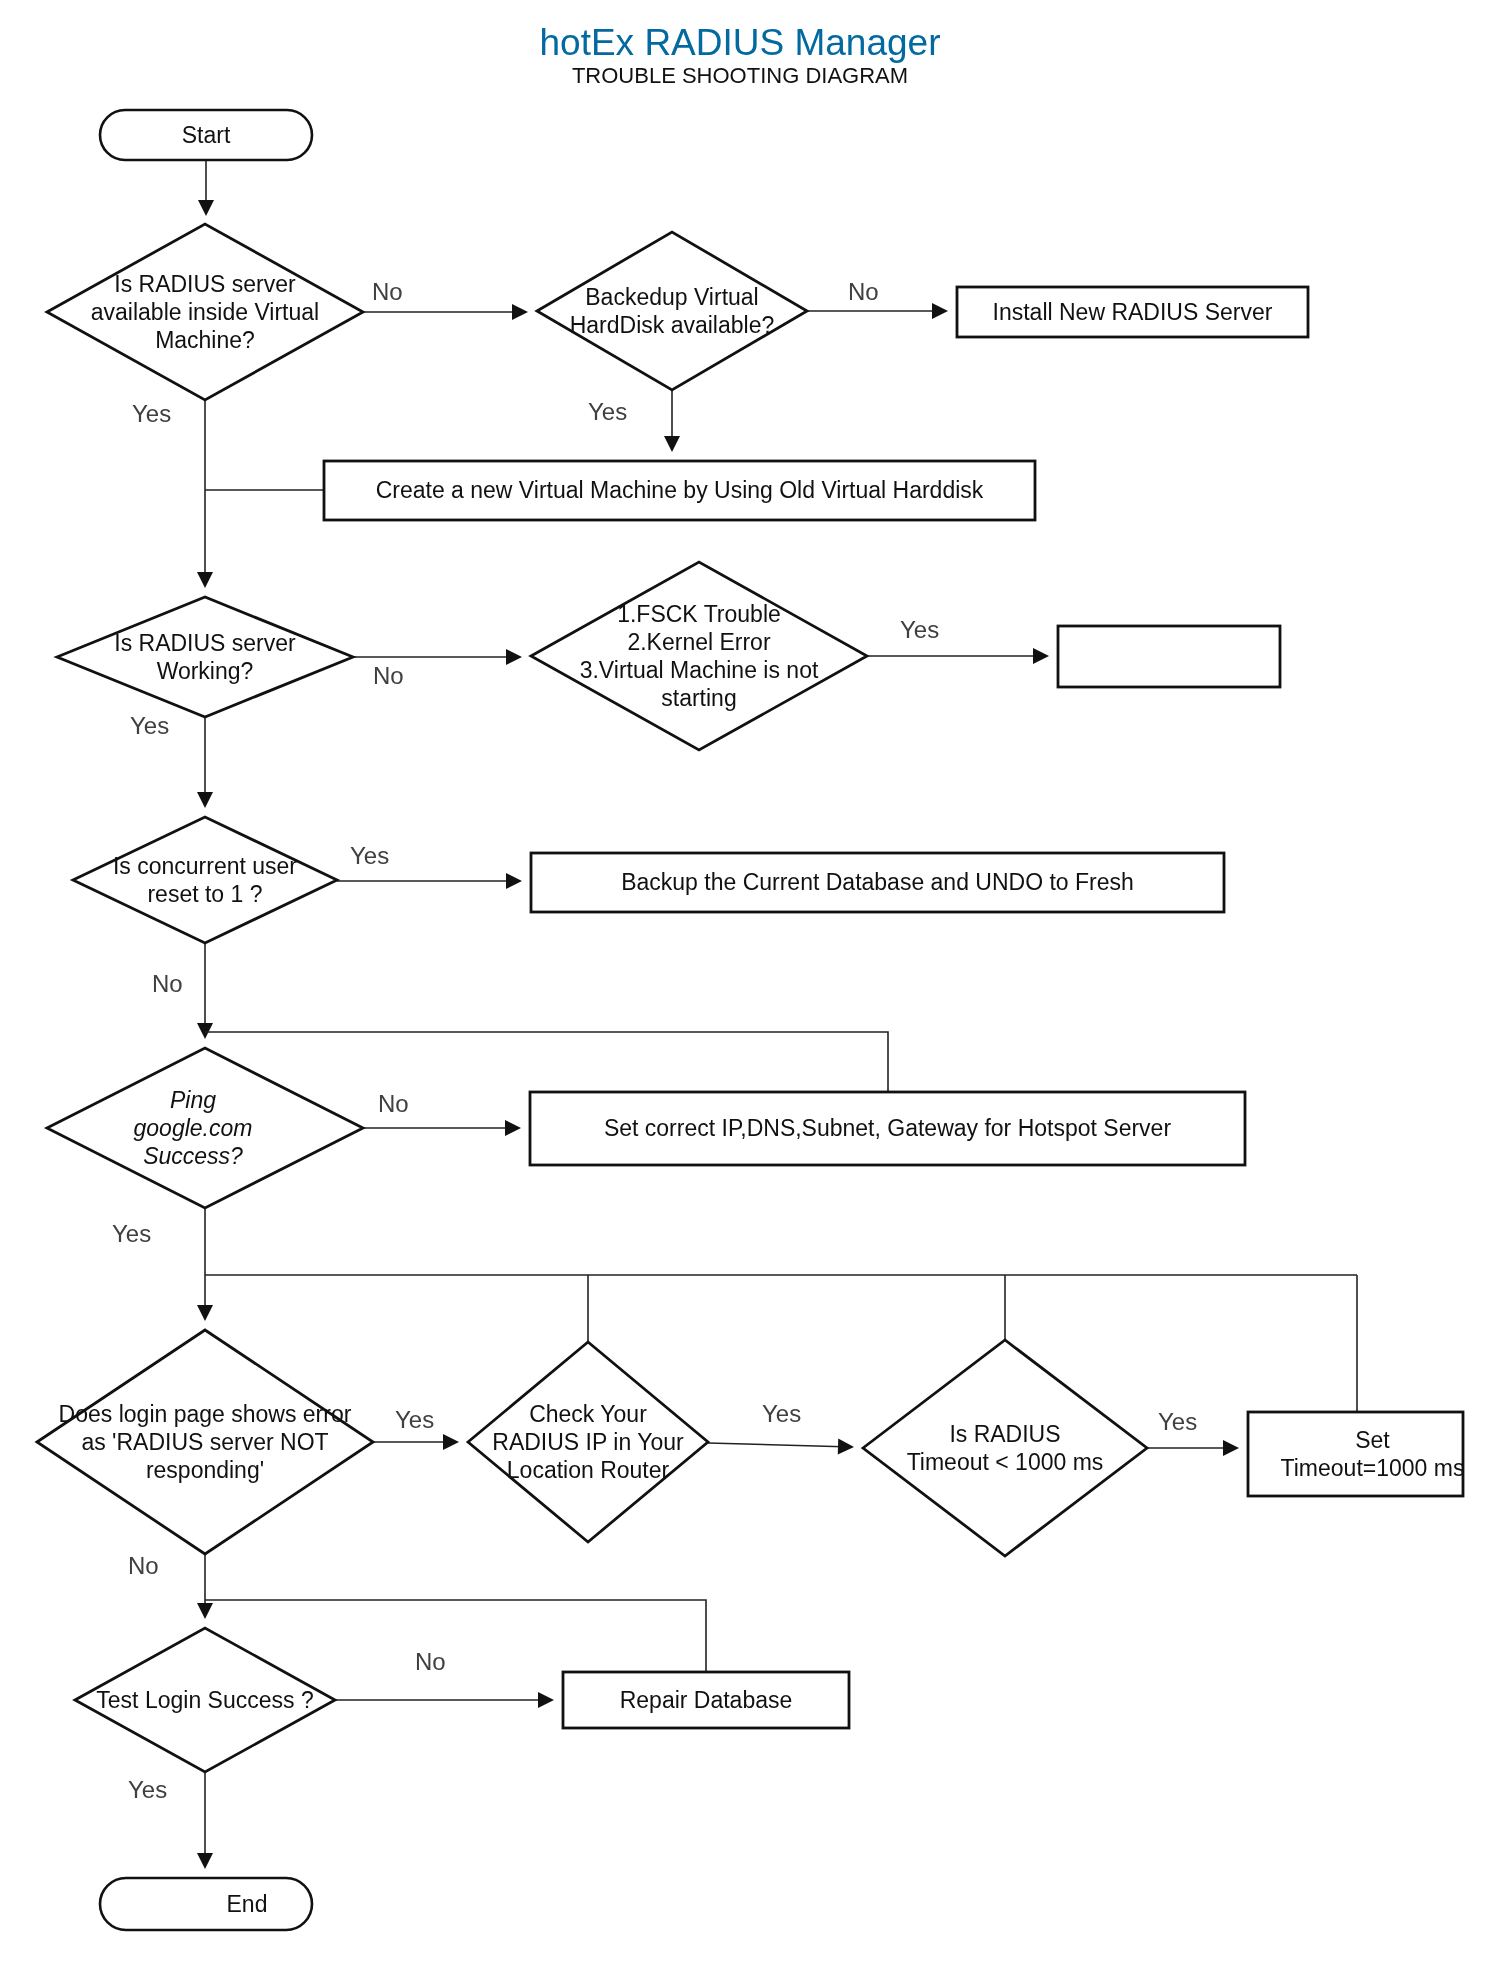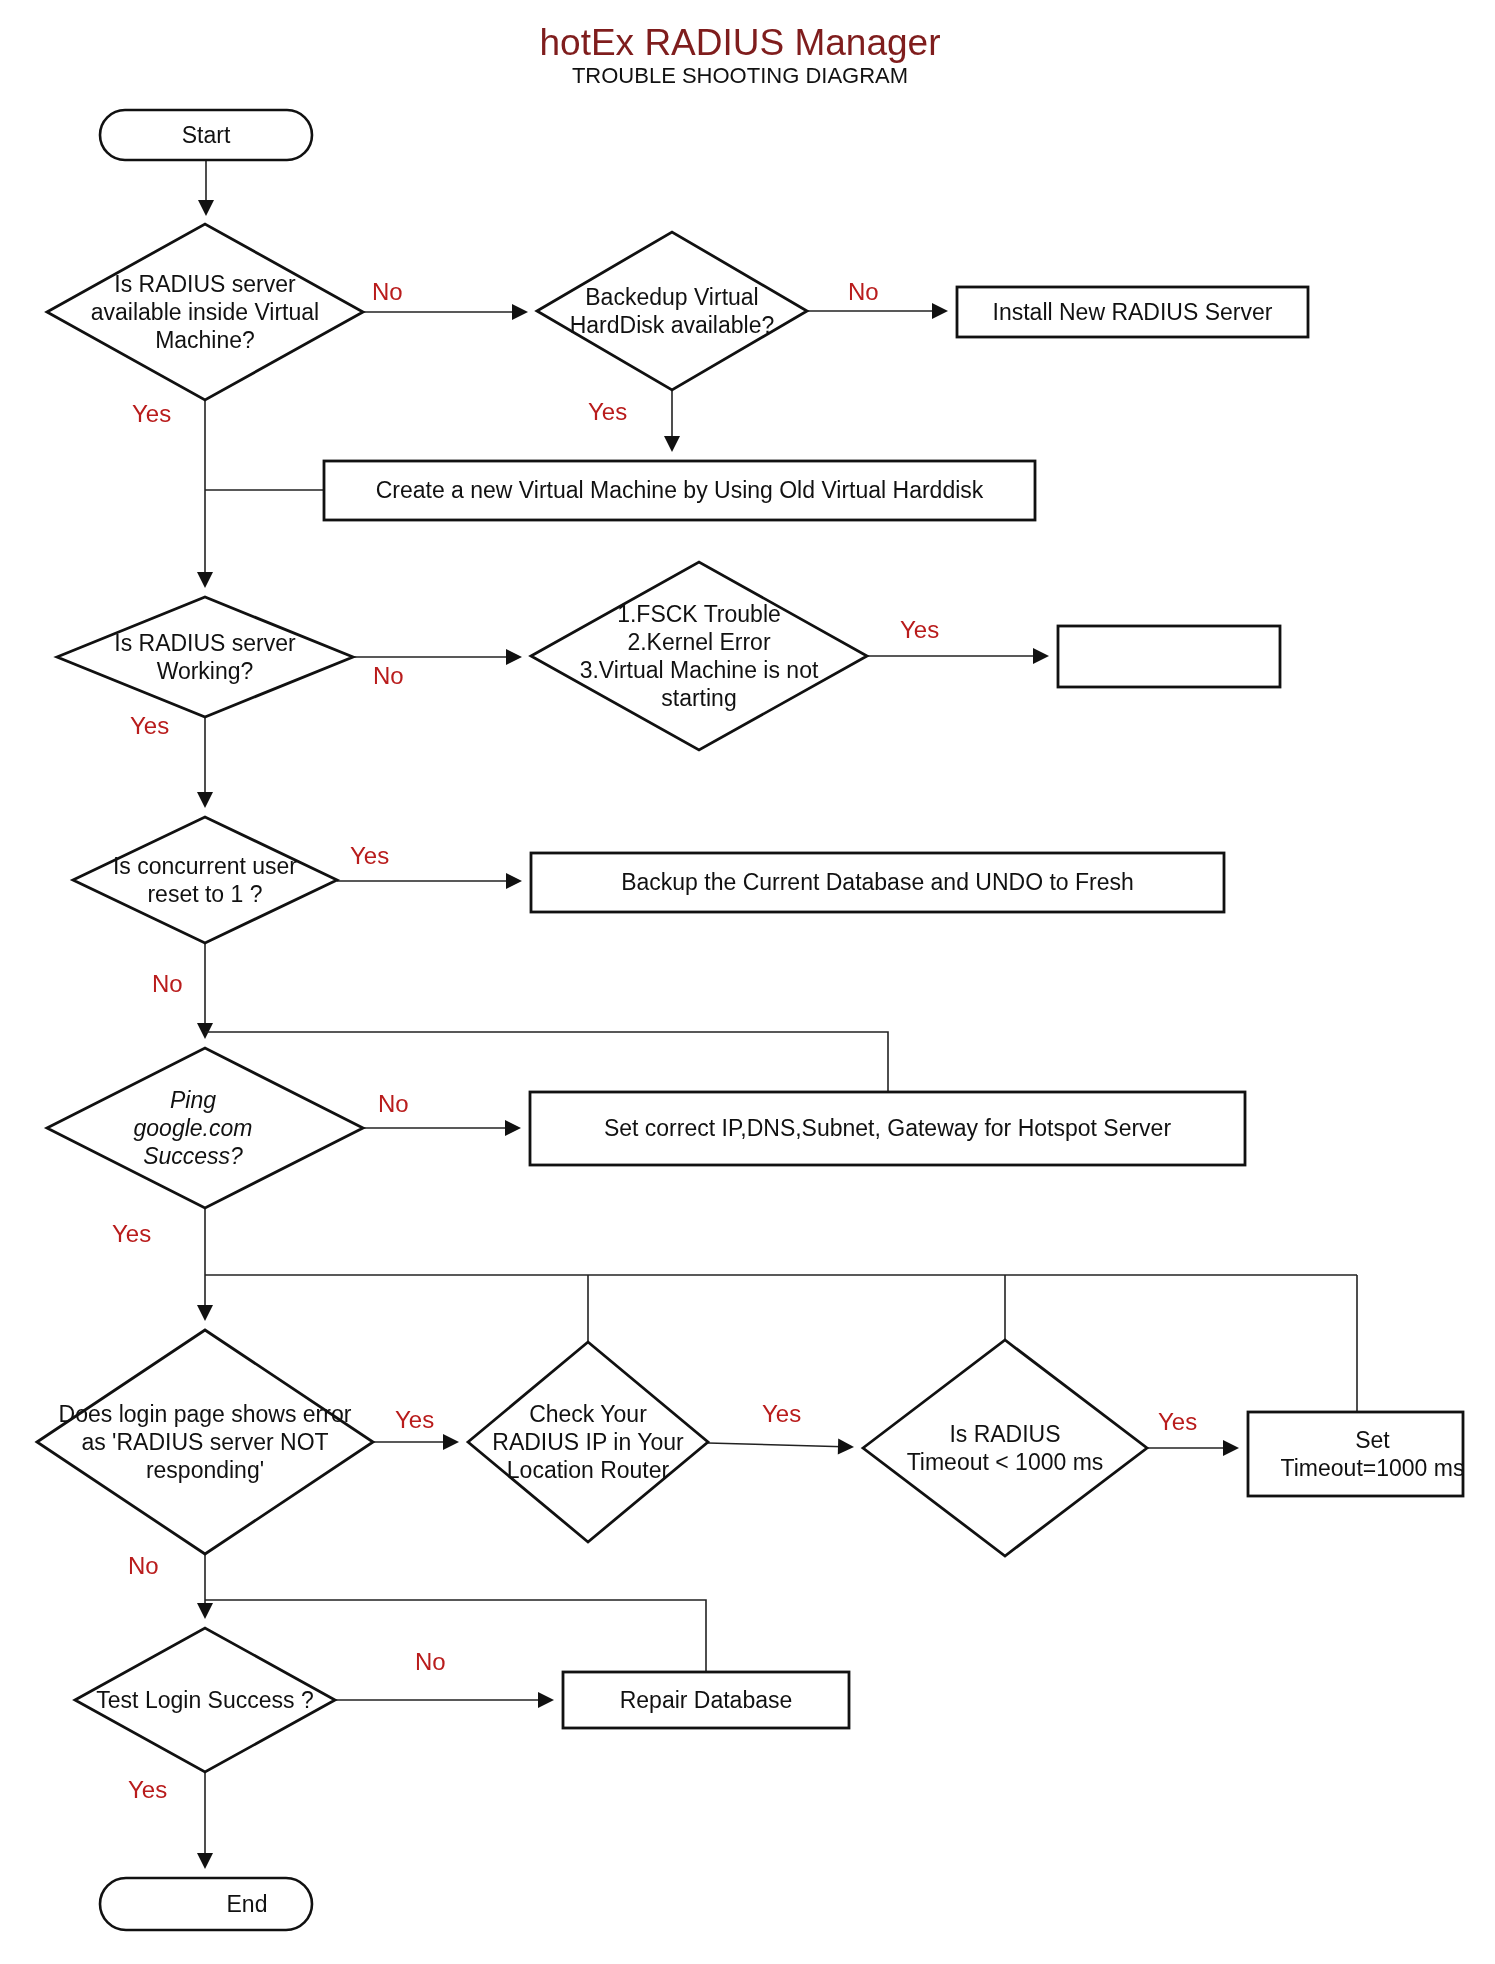--- a/index.html
+++ b/index.html
@@ -18,25 +18,25 @@
   .txt{
     position:absolute;
     display:flex;align-items:center;justify-content:center;
     text-align:center;
     white-space:pre-line;
     font-size:23px;line-height:1.22;
     color:#111;
   }
   .edge-label{
     position:absolute;
-    font-size:24px;color:#b91c1c;white-space:nowrap;
+    font-size:24px;color:#404040;white-space:nowrap;
   }
   .title{
     position:absolute;left:0;top:22px;width:1480px;
-    text-align:center;font-size:37px;color:#7f1d1d;
+    text-align:center;font-size:37px;color:#0369a1;
   }
   .subtitle{
     position:absolute;left:0;top:63px;width:1480px;
     text-align:center;font-size:22px;color:#111;
   }
 </style>
 </head>
 <body>
 
 <div id="canvas">

